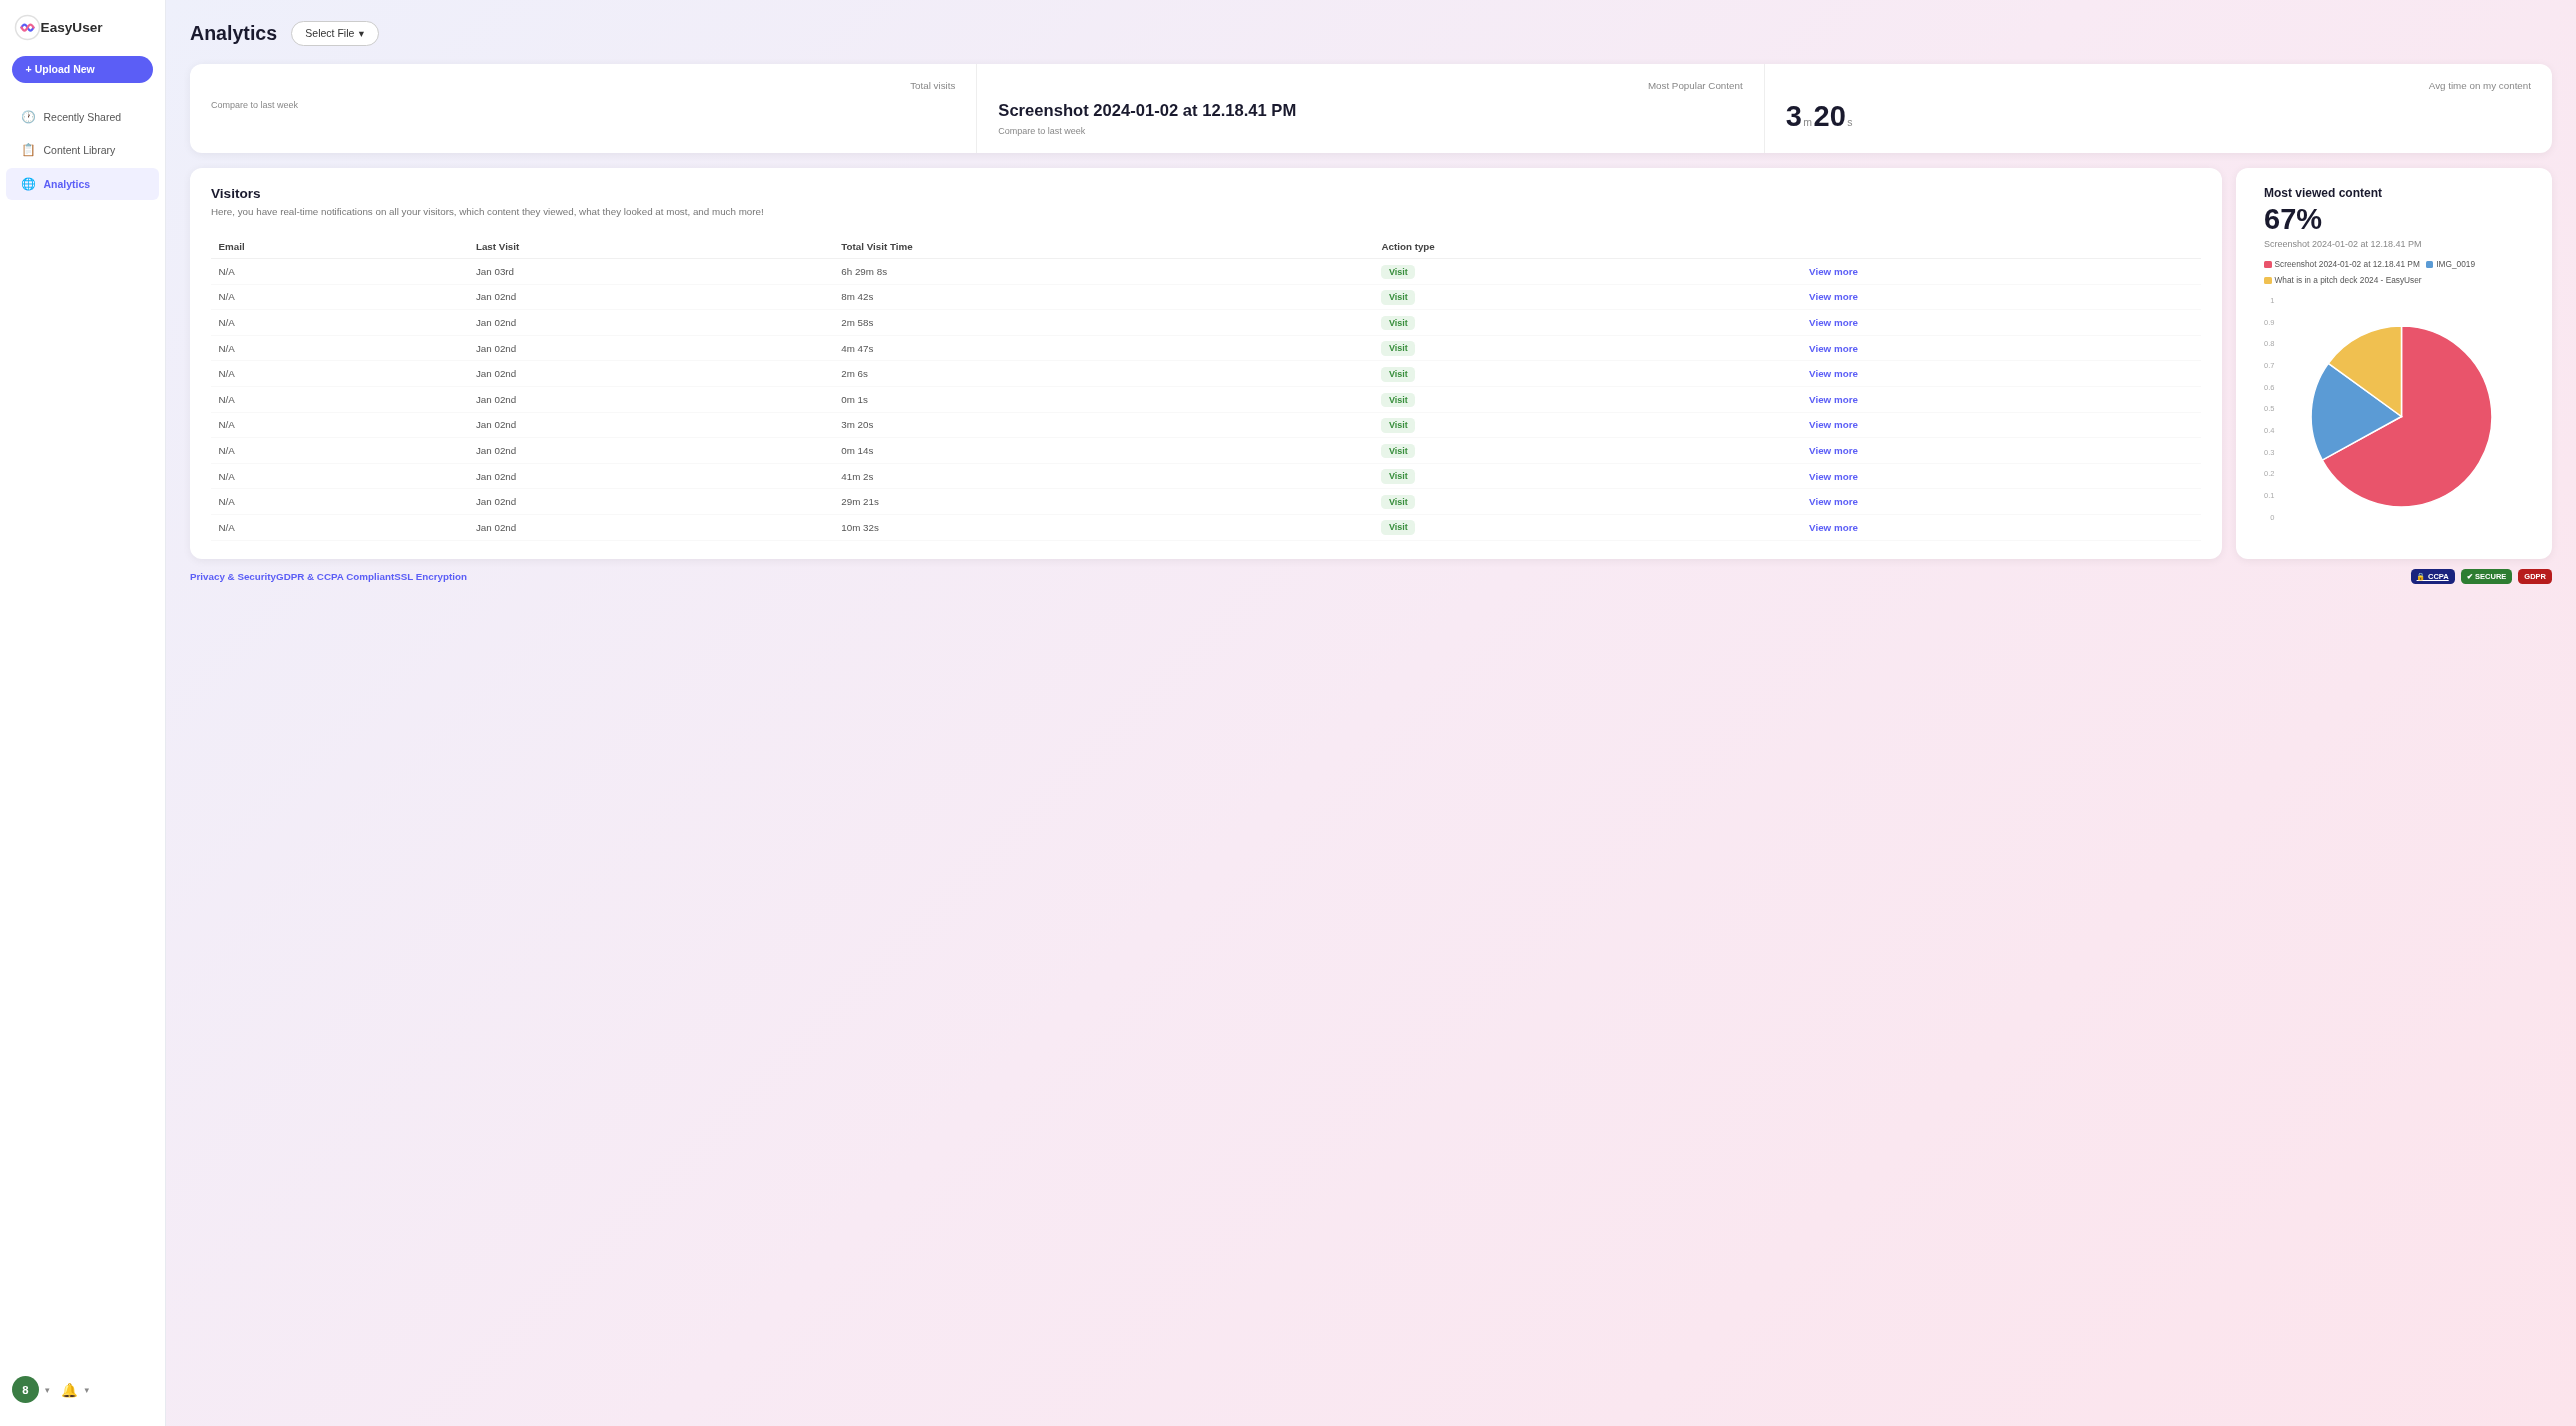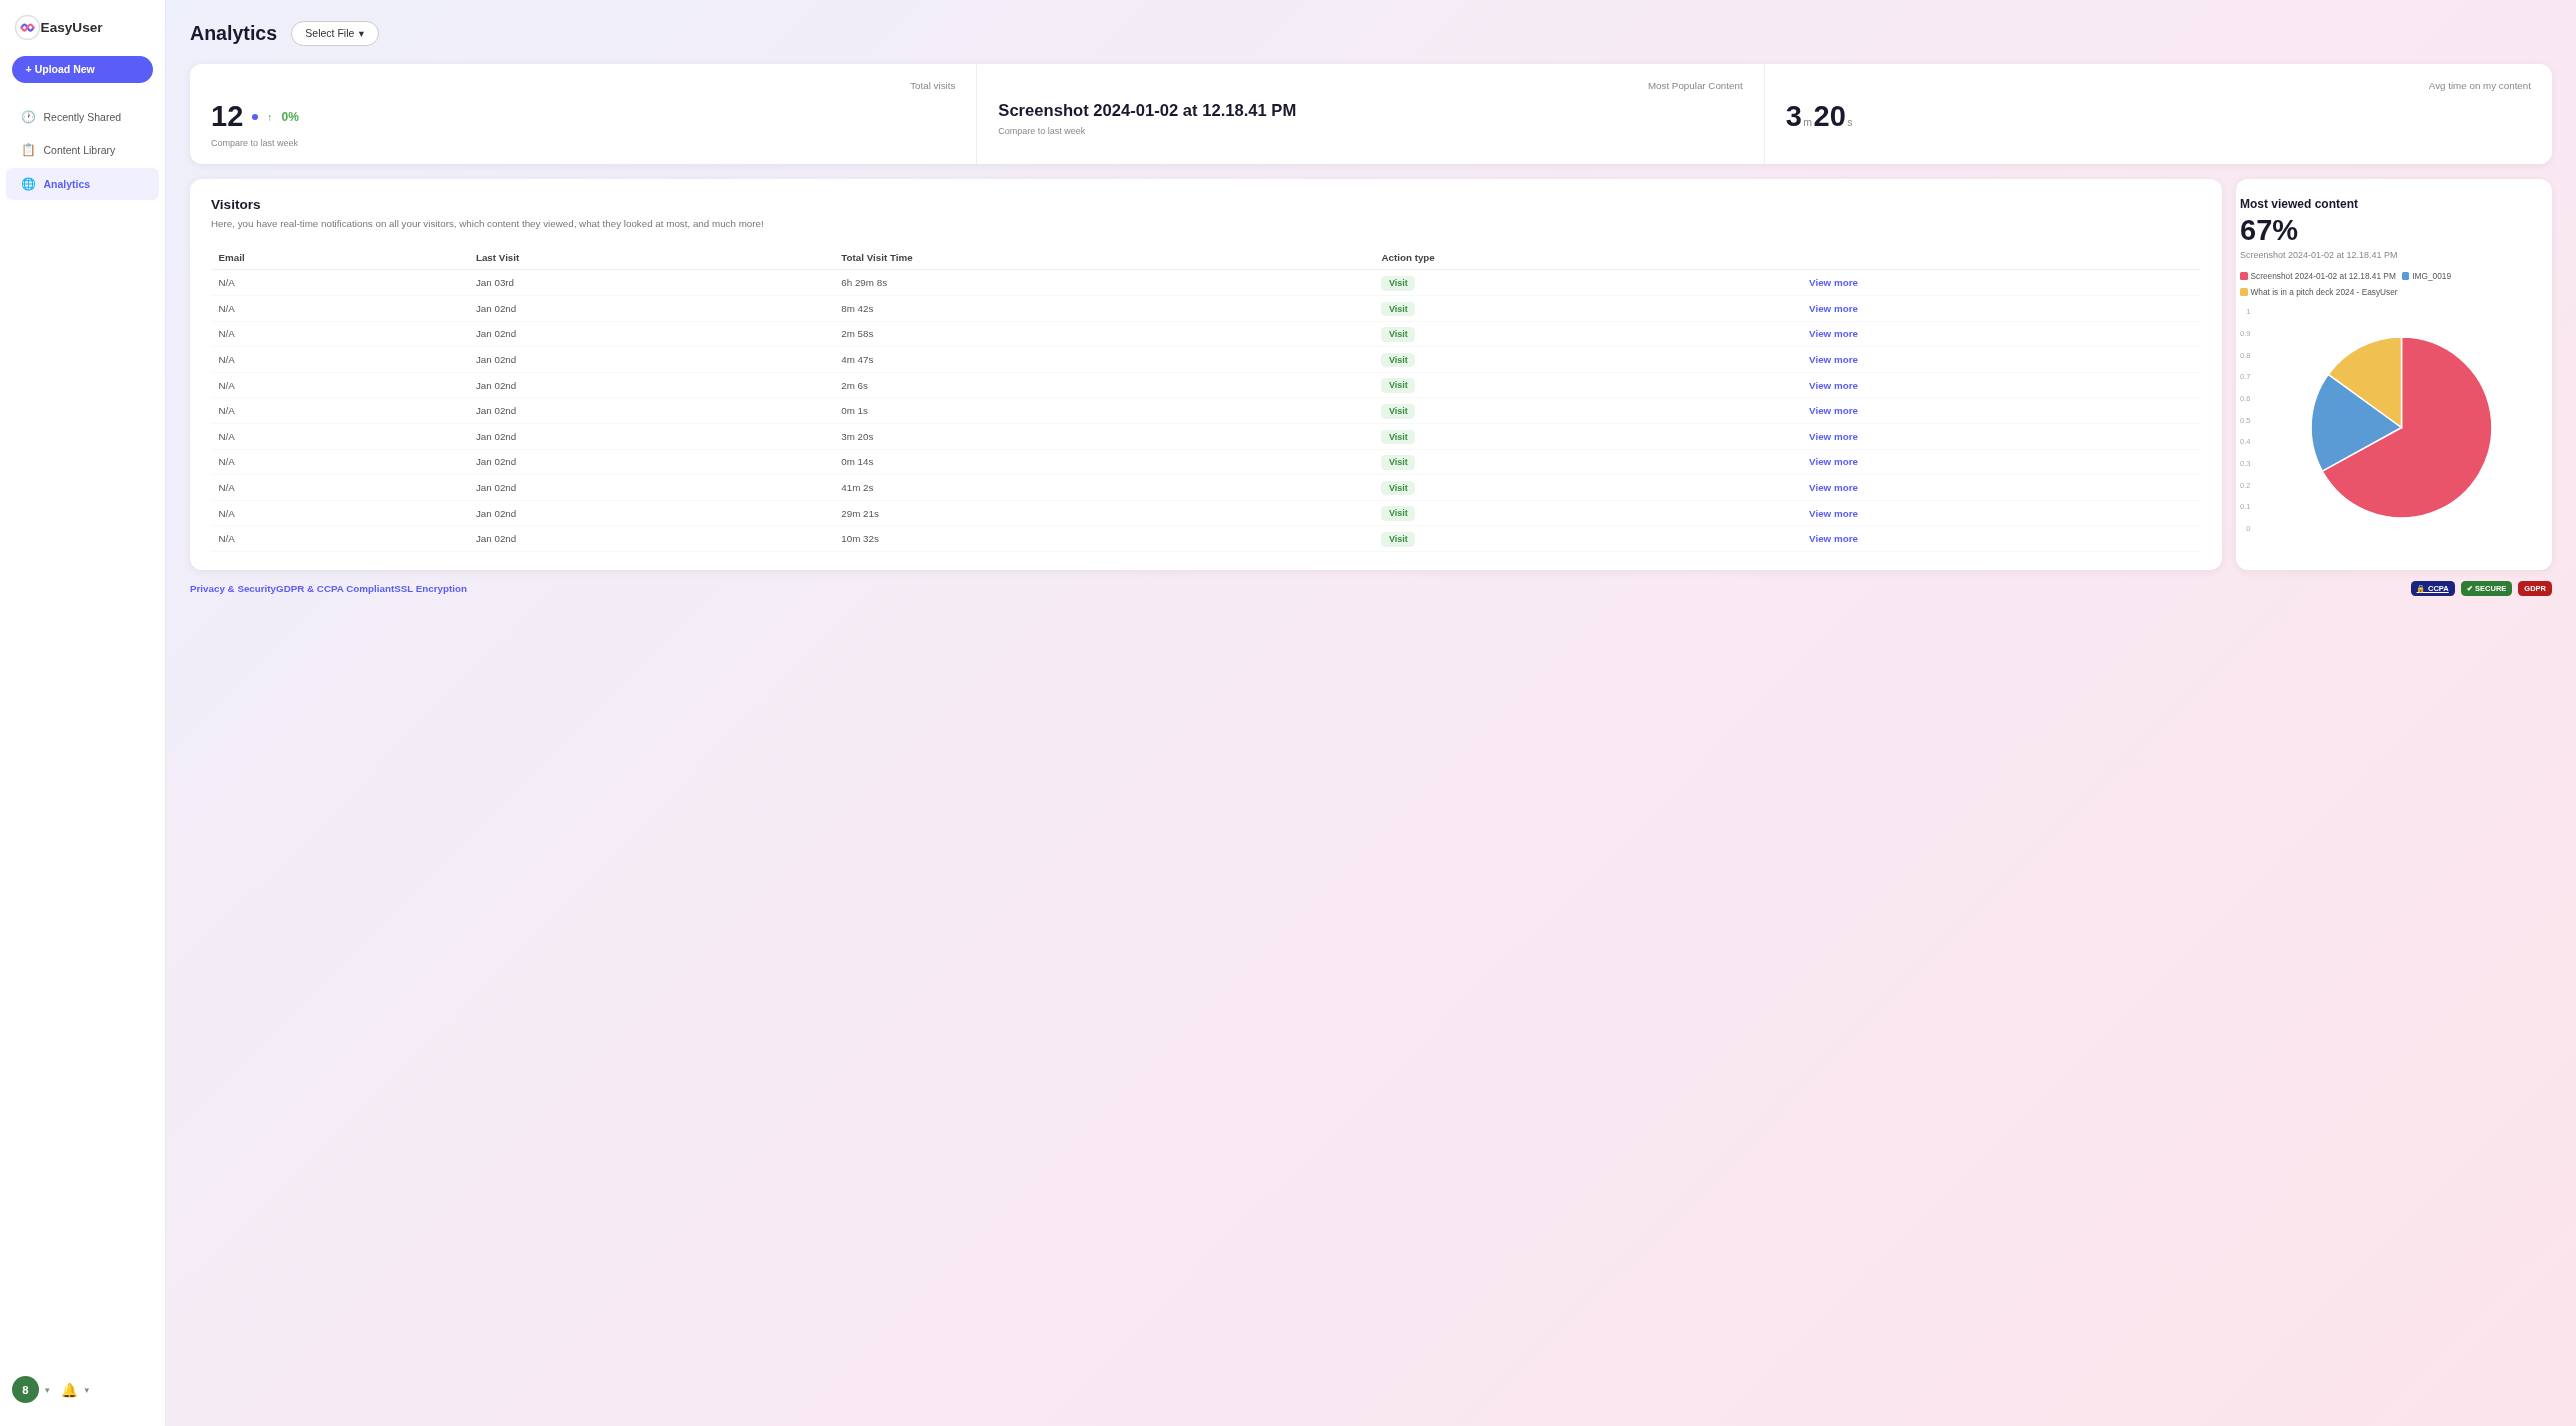--- a/index.html
+++ b/index.html
@@ -230,21 +230,21 @@
       font-weight: 600;
       font-size: 9.8px;
       cursor: pointer;
       text-decoration: none;
     }
 
     
     .most-viewed-card {
       background: #fff;
       border-radius: 12px;
-      padding: 18px 4px;
+      padding: 18px 28px;
       box-shadow: 0 1.5px 9px rgba(0,0,0,0.06);
     }
     .mv-title {
       font-size: 12px;
       font-weight: 700;
       color: #1a1a2e;
       margin-bottom: 3px;
     }
     .mv-pct {
       font-size: 29px;
@@ -376,26 +376,20 @@
     <button class="select-file-btn">
       <span>Select File</span>
       <span>▾</span>
     </button>
   </div>
 
   <div class="stats-row">
 
     <div class="stat-card">
       <div class="stat-label">Total visits</div>
-      <div style="display:flex; align-items:center; gap:9px;">
-        <div class="stat-value">12</div>
-        <div class="dot-indicator" style="margin:0;width:6px;height:6px;"></div>
-        <span class="trend-up">↑</span>
-        <span class="pct">0%</span>
-      </div>
       <div class="stat-sub">
         <span>Compare to last week</span>
       </div>
     </div>
 
     <div class="stat-card">
       <div class="stat-label">Most Popular Content</div>
       <div class="popular-title">Screenshot 2024-01-02 at 12.18.41 PM</div>
       <div class="stat-sub">
         <span>Compare to last week</span>

